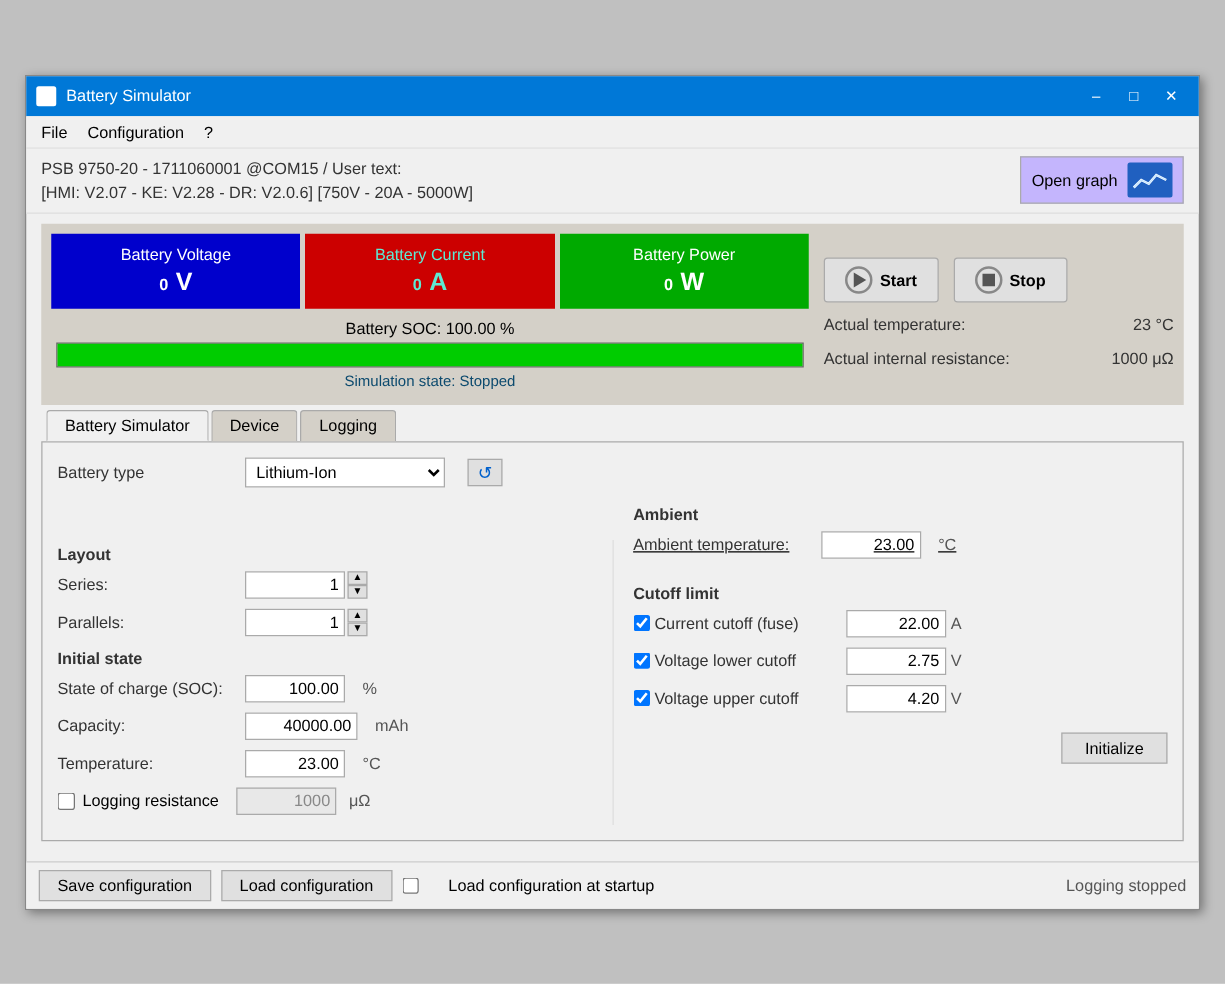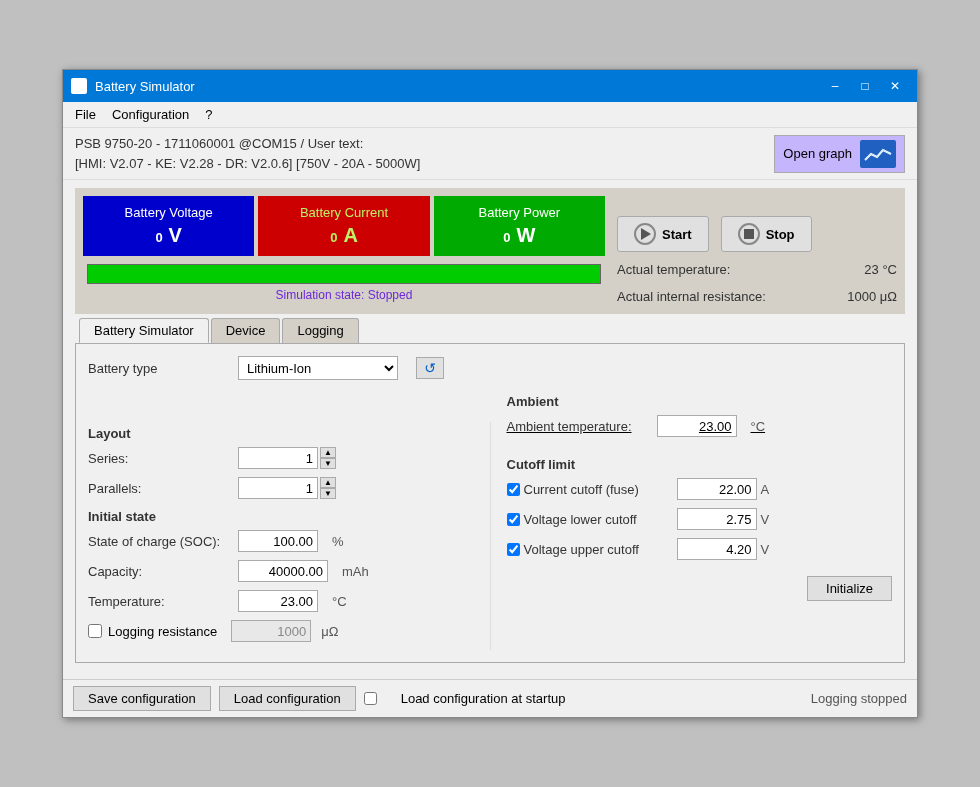--- a/index.html
+++ b/index.html
@@ -1,42 +1,42 @@
 <!DOCTYPE html>
 <html><head>
   <meta charset="utf-8">
   <style>
     * { box-sizing: border-box; margin: 0; padding: 0; font-family: 'Segoe UI', Arial, sans-serif; font-size: 13px; }
     body { background: #c0c0c0; display: flex; justify-content: center; align-items: center; min-height: 100vh; }
-    .window { width: 856px; background: #f0f0f0; border: 1px solid #888; box-shadow: 2px 2px 8px rgba(0,0,0,0.4); }
+    .window { width: 940px; background: #f0f0f0; border: 1px solid #888; box-shadow: 2px 2px 8px rgba(0,0,0,0.4); }
     .title-bar { background: #0078d7; display: flex; align-items: center; padding: 4px 8px; color: white; height: 32px; }
     .title-bar-icon { width: 16px; height: 16px; background: #fff; margin-right: 8px; border-radius: 2px; flex-shrink: 0; }
     .title-bar-title { flex: 1; font-size: 13px; font-weight: normal; }
     .title-bar-controls { display: flex; gap: 2px; }
     .title-btn { width: 28px; height: 24px; background: transparent; border: none; color: white; font-size: 12px; cursor: pointer; display: flex; align-items: center; justify-content: center; }
     .menu-bar { background: #f0f0f0; display: flex; gap: 0; padding: 2px 4px; border-bottom: 1px solid #ddd; }
     .menu-item { padding: 3px 8px; cursor: pointer; font-size: 13px; }
     .info-bar { background: #f0f0f0; padding: 6px 12px; border-bottom: 1px solid #ddd; display: flex; align-items: center; justify-content: space-between; }
     .info-text { font-size: 12px; color: #333; line-height: 1.5; }
     .open-graph-btn { display: flex; align-items: center; gap: 8px; padding: 4px 8px; background: #c4b5fd; border: 1px solid #aaa; cursor: pointer; font-size: 13px; }
     .graph-icon { width: 36px; height: 28px; background: #2060c0; border-radius: 2px; display: flex; align-items: center; justify-content: center; }
     .main-content { padding: 8px 12px; }
-    .status-panel { background: #d4d0c8; padding: 8px; margin-bottom: 0; display: flex; gap: 12px; align-items: flex-end; }
+    .status-panel { background: #d4d0c8; padding: 8px; margin-bottom: 0; display: flex; gap: 12px; align-items: center; }
     .metric-row { display: flex; gap: 4px; }
     .metric-box { flex: 1; display: flex; flex-direction: column; align-items: center; justify-content: center; padding: 6px 12px; min-height: 60px; }
     .metric-box.blue { background: #0000cc; color: white; }
-    .metric-box.red { background: #cc0000; color: #bef264; }
+    .metric-box.red { background: #cc0000; color: #5eead4; }
     .metric-box.green { background: #00aa00; color: white; }
     .metric-label { font-size: 13px; font-weight: normal; margin-bottom: 4px; }
     .metric-value { font-size: 28px; font-weight: bold; display: flex; align-items: baseline; gap: 6px; }
     .metric-unit { font-size: 20px; }
     .soc-text { font-size: 13px; text-align: center; }
     .soc-bar-bg { width: 100%; height: 20px; background: #888; border: 1px solid #666; }
     .soc-bar-fill { height: 100%; background: #00cc00; }
-    .sim-state { font-size: 12px; text-align: center; color: #6d28d9; }
+    .sim-state { font-size: 12px; text-align: center; color: #0c4a6e; }
     .controls-right { display: flex; flex-direction: column; gap: 8px; min-width: 280px; }
     .start-stop-row { display: flex; gap: 12px; align-items: center; }
     .ctrl-btn { display: flex; align-items: center; gap: 6px; padding: 6px 16px; background: #e0e0e0; border: 1px solid #aaa; border-radius: 3px; cursor: pointer; font-size: 14px; min-width: 80px; font-weight: bold; }
     .play-icon { width: 22px; height: 22px; border-radius: 50%; border: 2px solid #888; display: flex; align-items: center; justify-content: center; background: #e0e0e0; }
     .play-triangle { width: 0; height: 0; border-top: 6px solid transparent; border-bottom: 6px solid transparent; border-left: 10px solid #555; margin-left: 2px; }
     .stop-square { width: 10px; height: 10px; background: #555; }
     .sensor-row { display: flex; justify-content: space-between; align-items: center; padding: 2px 0; }
     .sensor-label { font-size: 13px; color: #333; }
     .sensor-value { font-size: 13px; color: #333; }
     .tabs-container { background: #f0f0f0; }
@@ -127,20 +127,21 @@
           </div>
           <div class="metric-box green">
             <div class="metric-label">Battery Power</div>
             <div class="metric-value">
               <span>0</span>
               <span class="metric-unit">W</span>
             </div>
           </div>
         </div>
         <div style="background:#d4d0c8; padding:4px;">
+          <div class="soc-text" style="margin-bottom:4px;">Battery SOC: 100.00 %</div>
           <div class="soc-bar-bg">
             <div class="soc-bar-fill" style="width:100%;"></div>
           </div>
           <div class="sim-state" style="margin-top:4px;">Simulation state: Stopped</div>
         </div>
       </div>
 
       <div class="controls-right">
         <div class="start-stop-row">
           <button class="ctrl-btn">

